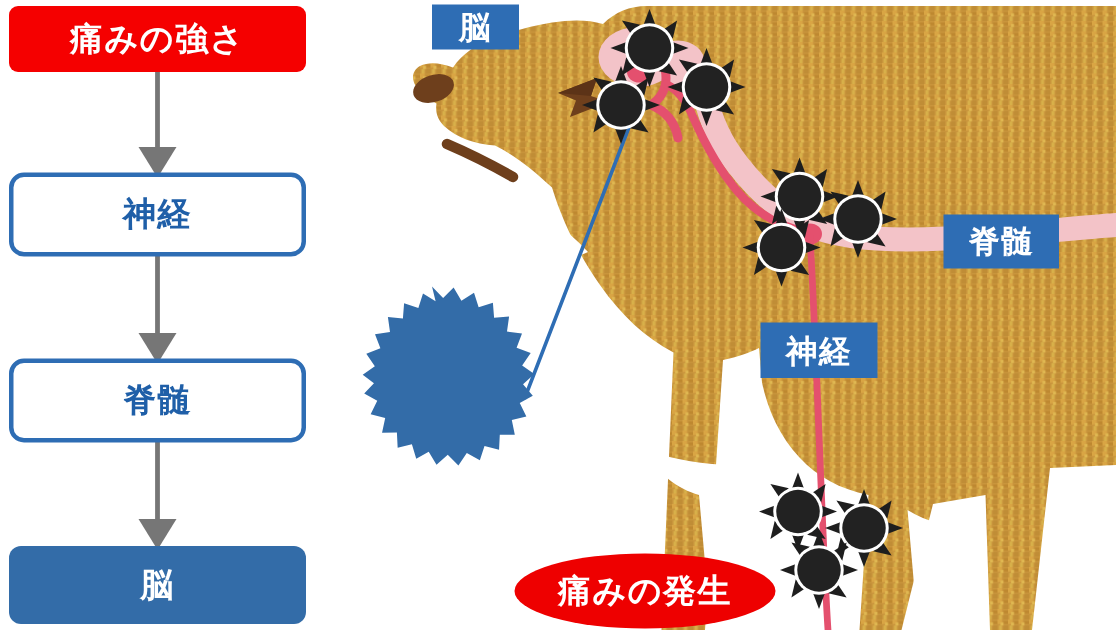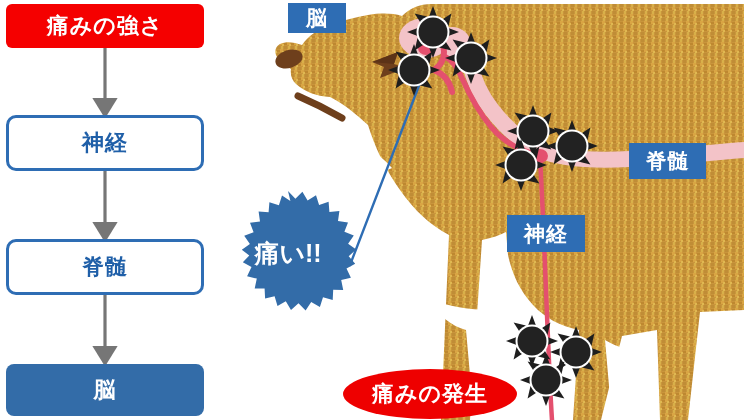--- a/index.html
+++ b/index.html
@@ -313,21 +313,20 @@
                L-10.5,52.9 L-13.4,43.2 L-22.9,45.5 L-23.4,35.4 L-33.3,35.5
                L-31.2,25.6 L-40.9,23.2 L-36.5,14.1 L-45.2,9.3 L-38.7,2.5
                L-46.2,-3.2 L-38.1,-8.9 L-43.8,-17.2 L-34.4,-20.8 L-38,-30.2
                L-28,-31.6 L-29.4,-41.6 L-19.4,-40.7 L-18.6,-50.8 L-9.1,-47.7
                L-6,-57.4 L2.4,-52.1 Z" fill="#336CA8"></path>
     </g>
 
     <ellipse cx="430" cy="394" rx="87" ry="25" fill="#EE0000"></ellipse>
   </svg>
 
-  <div class="callout-text" id="burst-label">痛い!!</div>
 
   <div class="callout-text" id="onset-label">痛みの発生</div>
 
   <div class="tag" style="left:288px;top:3px;width:58px;height:30px;">
     <span>脳</span>
   </div>
 
   <div class="tag" style="left:629px;top:143px;width:77px;height:36px;">
     <span>脊髄</span>
   </div>

